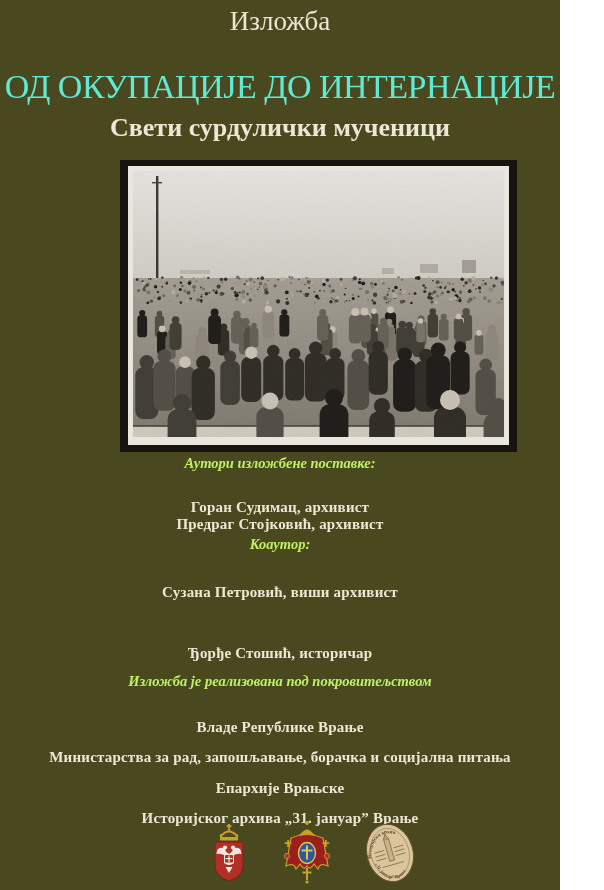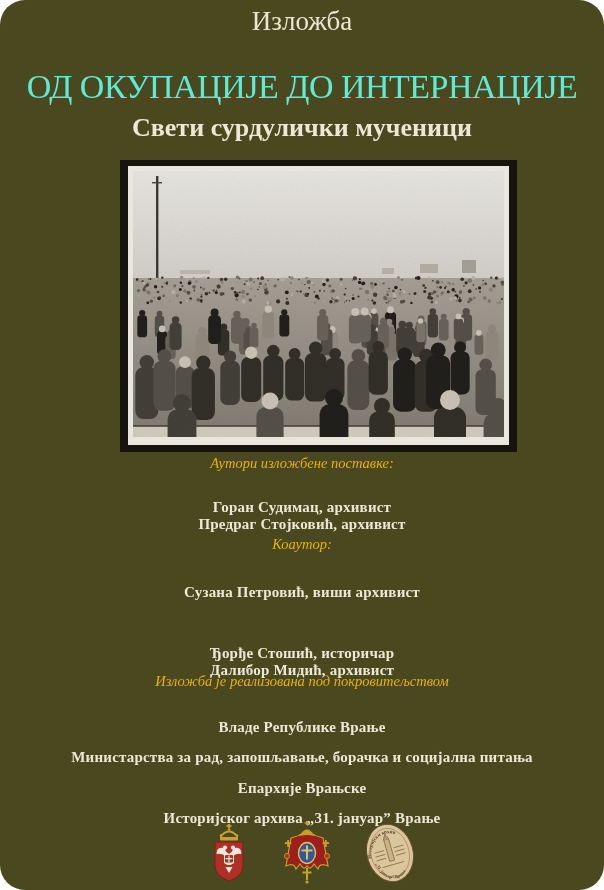--- a/index.html
+++ b/index.html
@@ -1,23 +1,22 @@
 <!DOCTYPE html>
 <html><head>
 <meta charset="utf-8">
 <style>
   html,body{margin:0;padding:0;}
   .poster{
     position:relative;
-    width:604px;height:890px;
+    width:560px;height:890px;
     background:#4a481e;
     font-family:"Liberation Serif","DejaVu Serif",serif;
     color:#ece8d6;
     overflow:hidden;
-    border-radius:25px;
   }
   .kicker{
     position:absolute;top:6px;left:0;right:0;
     text-align:center;font-size:27px;font-weight:400;color:#eae6d4;
   }
   .title{
     position:absolute;top:68px;left:0;right:0;margin:0;
     text-align:center;font-size:34px;font-weight:400;letter-spacing:-0.5px;
     color:#5eead4;white-space:nowrap;
   }
@@ -25,21 +24,21 @@
     position:absolute;top:113px;left:0;right:0;margin:0;
     text-align:center;font-size:26px;font-weight:700;color:#ece8d6;
   }
   .photo{
     position:absolute;left:120px;top:160px;width:397px;height:292px;
   }
   .photo svg{display:block;width:100%;height:100%;}
   .line{
     position:absolute;left:0;right:0;text-align:center;white-space:nowrap;
   }
-  .c-head{font-style:italic;font-weight:400;font-size:14.5px;color:#eab308;}
+  .c-head{font-style:italic;font-weight:700;font-size:14.5px;color:#bef264;}
   .c-name{font-weight:700;font-size:15px;color:#ece8d6;letter-spacing:0.2px;margin-top:16px;}
   .logos{
     position:absolute;top:818px;left:0;width:604px;height:70px;
   }
   .logo{position:absolute;}
   .logo svg{display:block;width:100%;height:100%;}
 </style>
 </head>
 <body>
 
@@ -546,21 +545,20 @@
       </g>
     </svg>
   </div>
 
   <div class="line c-head" style="top:455px">Аутори изложбене поставке:</div>
   <div class="line c-name" style="top:483px">Горан Судимац, архивист</div>
   <div class="line c-head" style="top:536px">Коаутор:</div>
   <div class="line c-name" style="top:500px">Предраг Стојковић, архивист</div>
   <div class="line c-name" style="top:568px">Сузана Петровић, виши архивист</div>
   <div class="line c-name" style="top:629px">Ђорђе Стошић, историчар</div>
-  <div class="line c-name" style="top:646px">Далибор Мидић, архивист</div>
   <div class="line c-head" style="top:673px">Изложба је реализована под покровитељством</div>
   <div class="line c-name" style="top:703px">Владе Републике Врање</div>
   <div class="line c-name" style="top:733px">Министарства за рад, запошљавање, борачка и социјална питања</div>
   <div class="line c-name" style="top:764px">Епархије Врањске</div>
   <div class="line c-name" style="top:794px">Историјског архива „31. јануар” Врање</div>
 
   <div class="logos">
 
     <div class="logo" style="left:212px;top:5px;width:34px;height:60px">
       <svg viewBox="0 0 34 60" xmlns="http://www.w3.org/2000/svg">

